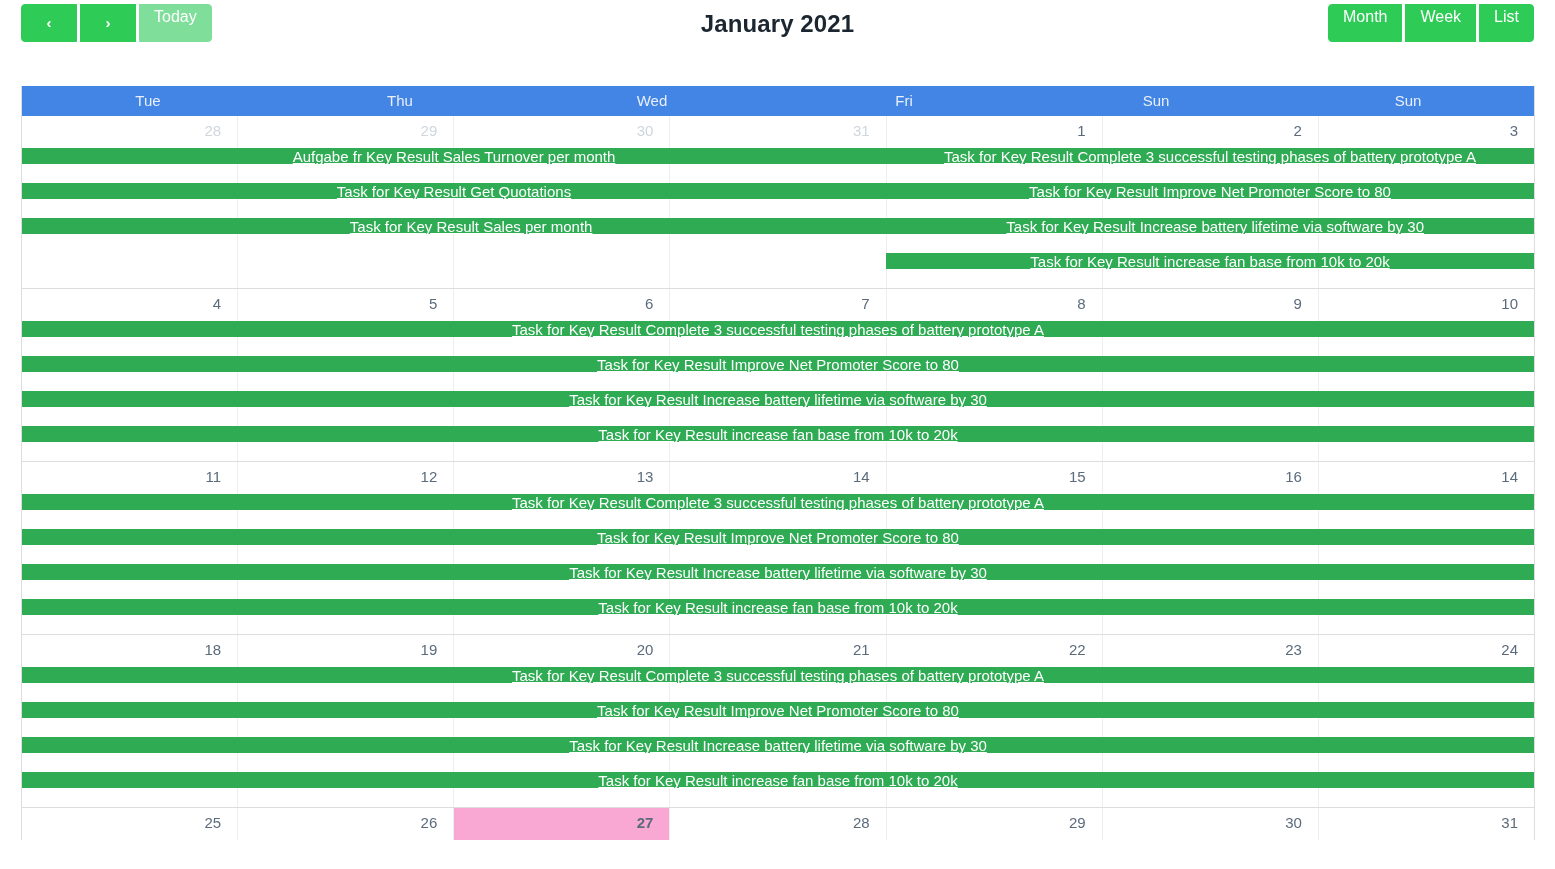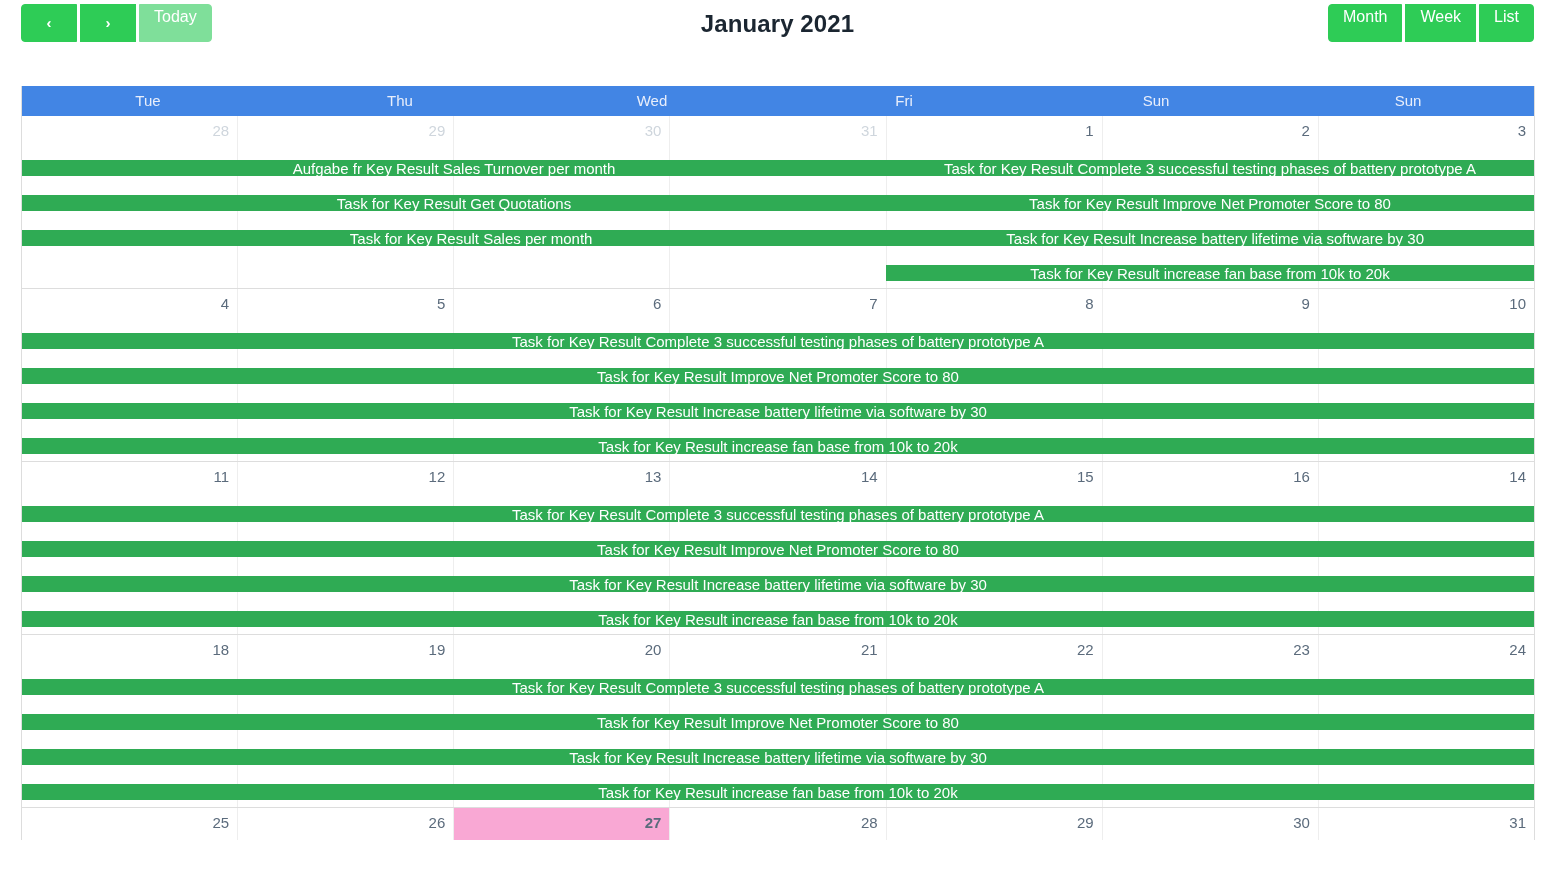--- a/index.html
+++ b/index.html
@@ -76,21 +76,21 @@
   .week { position: relative; border-bottom: 1px solid #ddd; }
   .week:last-child { border-bottom: none; }
 
   .daynums {
     display: flex;
     height: 32px;
   }
   .daynum {
     flex: 1 1 0;
     text-align: right;
-    padding: 6px 8px 0 0;
+    padding: 6px 16px 0 0;
     font-size: 15px;
     color: #5b6b7c;
     border-right: 1px solid #eee;
     position: relative;
   }
   .daynum:last-child { border-right: none; }
   .daynum.other { color: #cfd6dd; }
   .daynum.today { background: #f9a8d4; font-weight: bold; }
 
   .bg-cells {
@@ -107,32 +107,33 @@
   .bg-cell.today { background: #fcf8e3; }
 
   .rows { position: relative; }
   .evrow {
     display: flex;
     height: 35px;
     position: relative;
   }
   .evseg {
     height: 16px;
-    margin-top: 12px;
+    margin-top: 0px;
     background: #2fab54;
     color: #ffffff;
     font-size: 15px;
     display: flex;
     align-items: center;
     justify-content: center;
     text-align: center;
     overflow: hidden;
     white-space: nowrap;
     cursor: pointer;
     border-radius: 0;
+    text-decoration: underline;
   }
   .evspacer { background: transparent; }
 </style>
 </head>
 <body>
 
 <div class="toolbar">
   <div class="btn-group left">
     <button class="btn nav rounded-l">
       <span class="chev">‹</span>

